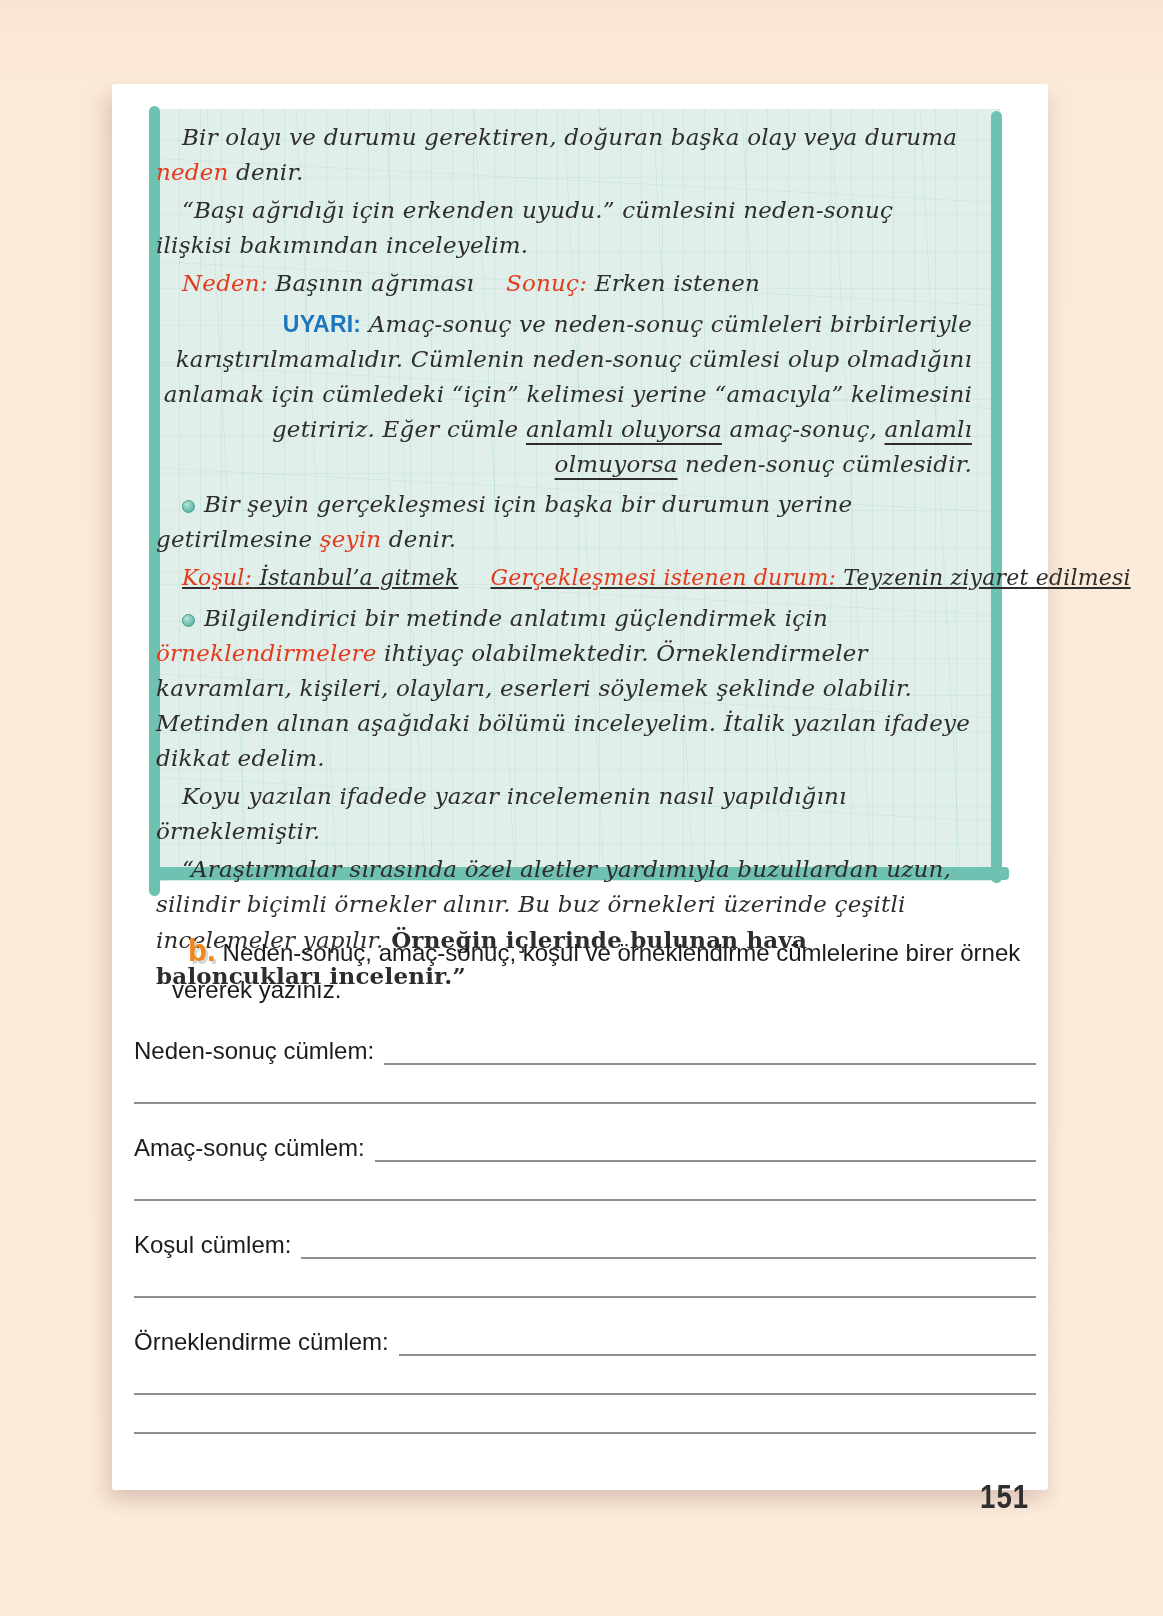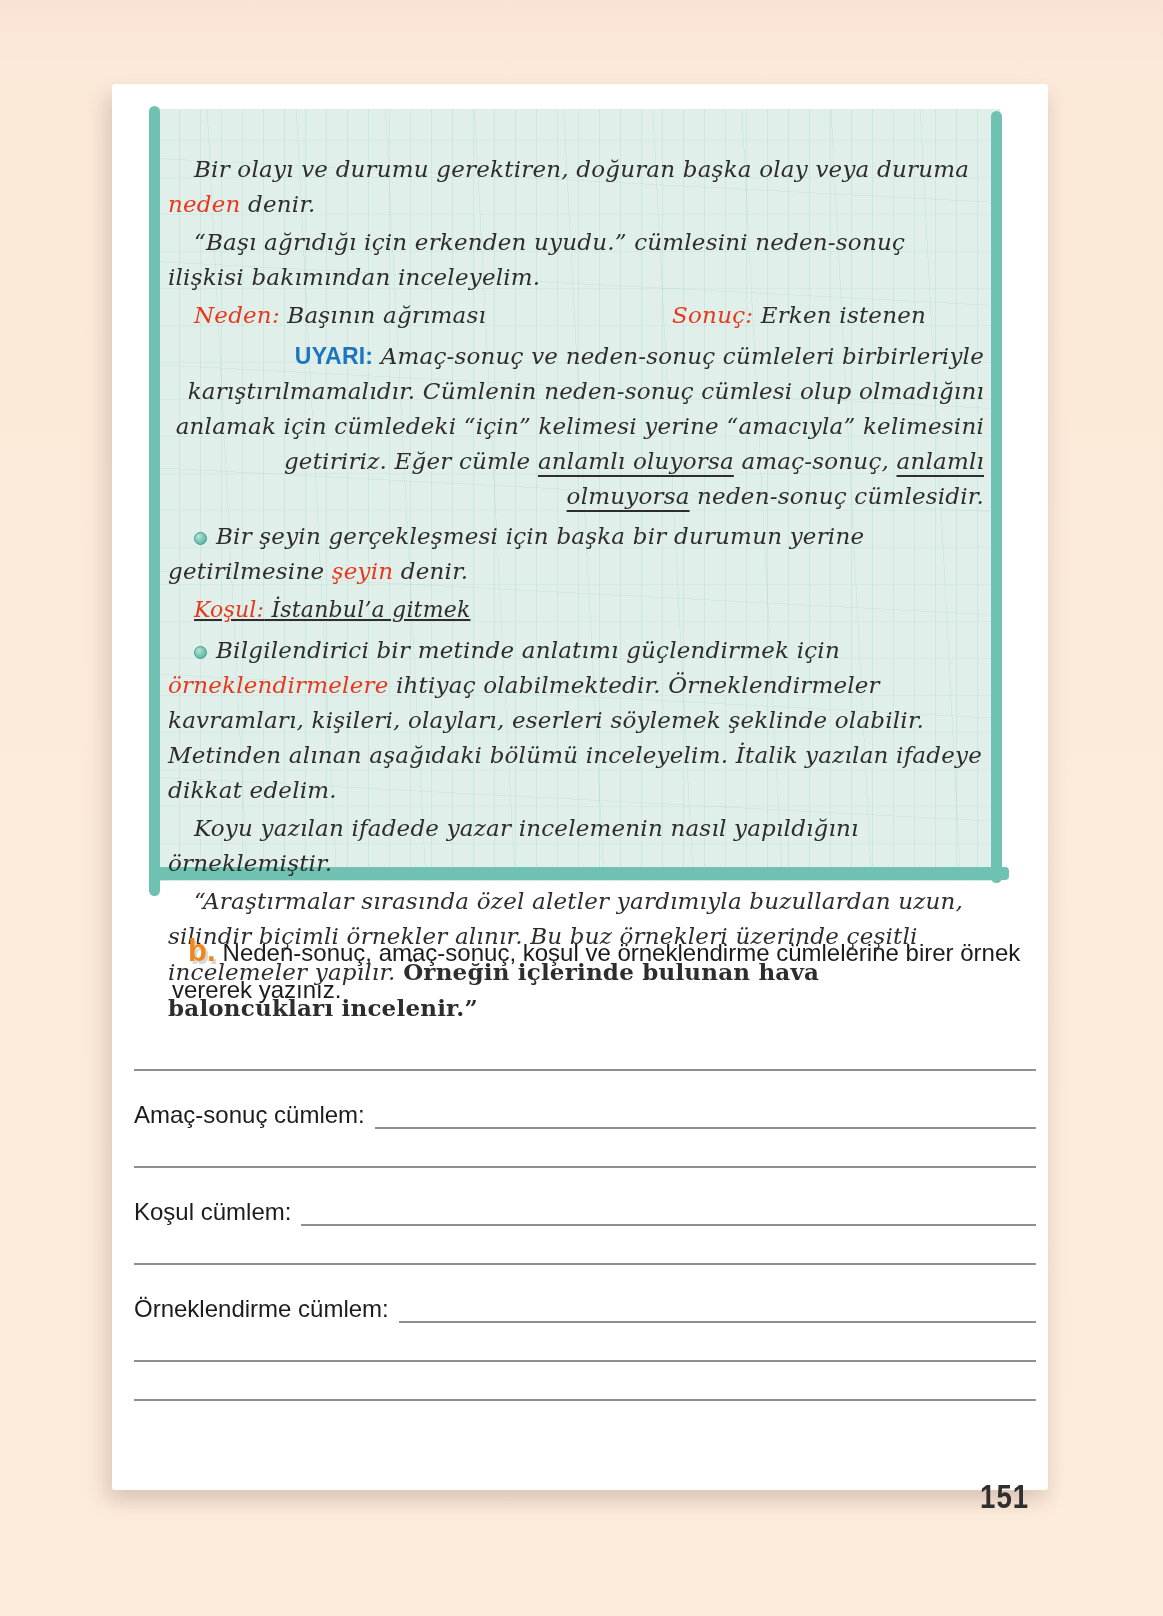--- a/index.html
+++ b/index.html
@@ -26,30 +26,30 @@
       repeating-linear-gradient(0deg, rgba(110,185,170,0.10) 0 1px, transparent 1px 37px),
       repeating-linear-gradient(87deg, rgba(110,185,170,0.13) 0 1px, transparent 1px 89px),
       repeating-linear-gradient(3deg, rgba(110,185,170,0.11) 0 1px, transparent 1px 103px);
   }
   .bar { position:absolute; background:#6fc2b1; border-radius:6px; }
   .bar-left  { left:37px;  top:22px;  width:11px; height:790px; }
   .bar-right { left:879px; top:27px;  width:11px; height:772px; }
   .bar-bottom{ left:37px;  top:783px; width:860px; height:13px; border-radius:4px; }
 
   .box-content {
-    position:absolute; left:56px; top:36px; width:816px;
+    position:absolute; left:44px; top:36px; width:816px;
     font-family:"DejaVu Serif", serif; font-style:italic;
-    font-size:23px; line-height:35px; color:#2e2d2c; letter-spacing:0.2px;margin-top:32px;
+    font-size:23px; line-height:35px; color:#2e2d2c; letter-spacing:0.2px;
   }
   .bx-p { margin:0 0 3px; text-indent:26px; }
   .bx-red  { color:#e6391b; }
   .bx-blue { color:#1d76bd; font-style:normal; font-weight:bold; font-family:"Liberation Sans",sans-serif; }
   .u { text-decoration:underline; text-underline-offset:6px; text-decoration-thickness:1.5px; }
 
-  .kv-row { display:flex; justify-content:space-between; padding-left:26px; padding-right:58px; margin:0 0 6px; }
+  .kv-row { display:flex; padding-left:26px; padding-right:58px; margin:0 0 6px;gap:32px; }
   .kv-row.tight { padding-right:0; font-size:22px;text-decoration:underline; }
   .kv-cell { white-space:nowrap; }
   .uyari { margin:6px 0 5px; text-indent:26px;text-align:right; }
 
   .bullet {
     display:inline-block; width:13px; height:13px; border-radius:50%;
     background:radial-gradient(circle at 35% 32%, #b9e2d8 0%, #7ec9b8 45%, #4daa97 100%);
     border:1px solid #3d9c8c; margin-right:9px; vertical-align:-1px;
   }
   .bold-upright { font-style:normal; font-weight:bold; font-family:"DejaVu Serif",serif; }
@@ -100,36 +100,41 @@
         <span class="kv-cell"><span class="bx-red">Sonuç:</span><span> Erken istenen</span></span>
       </div>
 
       <p class="uyari"><span class="bx-blue">UYARI:</span><span> Amaç-sonuç ve neden-sonuç cümleleri birbirleriyle karıştırılmamalıdır. Cümlenin neden-sonuç cümlesi olup olmadığını anlamak için cümledeki “için” kelimesi yerine “amacıyla” kelimesini getiririz. Eğer cümle </span><span class="u">anlamlı oluyorsa</span><span> amaç-sonuç, </span><span class="u">anlamlı olmuyorsa</span><span> neden-sonuç cümlesidir.</span></p>
 
       <p class="bx-p"><span class="bullet"></span><span>Bir şeyin gerçekleşmesi için başka bir durumun yerine getirilmesine </span><span class="bx-red">şeyin</span><span> denir.</span></p>
 
 
       <div class="kv-row tight">
         <span class="kv-cell"><span class="bx-red">Koşul:</span><span> İstanbul’a gitmek</span></span>
+        <span class="kv-cell"><span class="bx-red">Gerçekleşmesi istenen durum:</span><span> Teyzenin ziyaret edilmesi</span></span>
       </div>
 
       <p class="bx-p"><span class="bullet"></span><span>Bilgilendirici bir metinde anlatımı güçlendirmek için </span><span class="bx-red">örneklendirmelere</span><span> ihtiyaç olabilmektedir. Örneklendirmeler kavramları, kişileri, olayları, eserleri söylemek şeklinde olabilir. Metinden alınan aşağıdaki bölümü inceleyelim. İtalik yazılan ifadeye dikkat edelim.</span></p>
 
       <p class="bx-p">Koyu yazılan ifadede yazar incelemenin nasıl yapıldığını örneklemiştir.</p>
 
       <p class="bx-p"><span>“Araştırmalar sırasında özel aletler yardımıyla buzullardan uzun, silindir biçimli örnekler alınır. Bu buz örnekleri üzerinde çeşitli incelemeler yapılır. </span><span class="bold-upright">Örneğin içlerinde bulunan hava baloncukları incelenir.”</span></p>
     </div>
 
     <div class="exercise">
       <p class="instruction"><span class="badge">b.</span><span>Neden-sonuç, amaç-sonuç, koşul ve örneklendirme cümlelerine birer örnek vererek yazınız.</span></p>
     </div>
 
     <div class="fields">
 
       <div class="field">
+        <div class="frow">
+          <span class="flabel">Neden-sonuç cümlem:</span>
+          <span class="fline"></span>
+        </div>
         <div class="xline"></div>
       </div>
 
       <div class="field">
         <div class="frow">
           <span class="flabel">Amaç-sonuç cümlem:</span>
           <span class="fline"></span>
         </div>
         <div class="xline"></div>
       </div>

